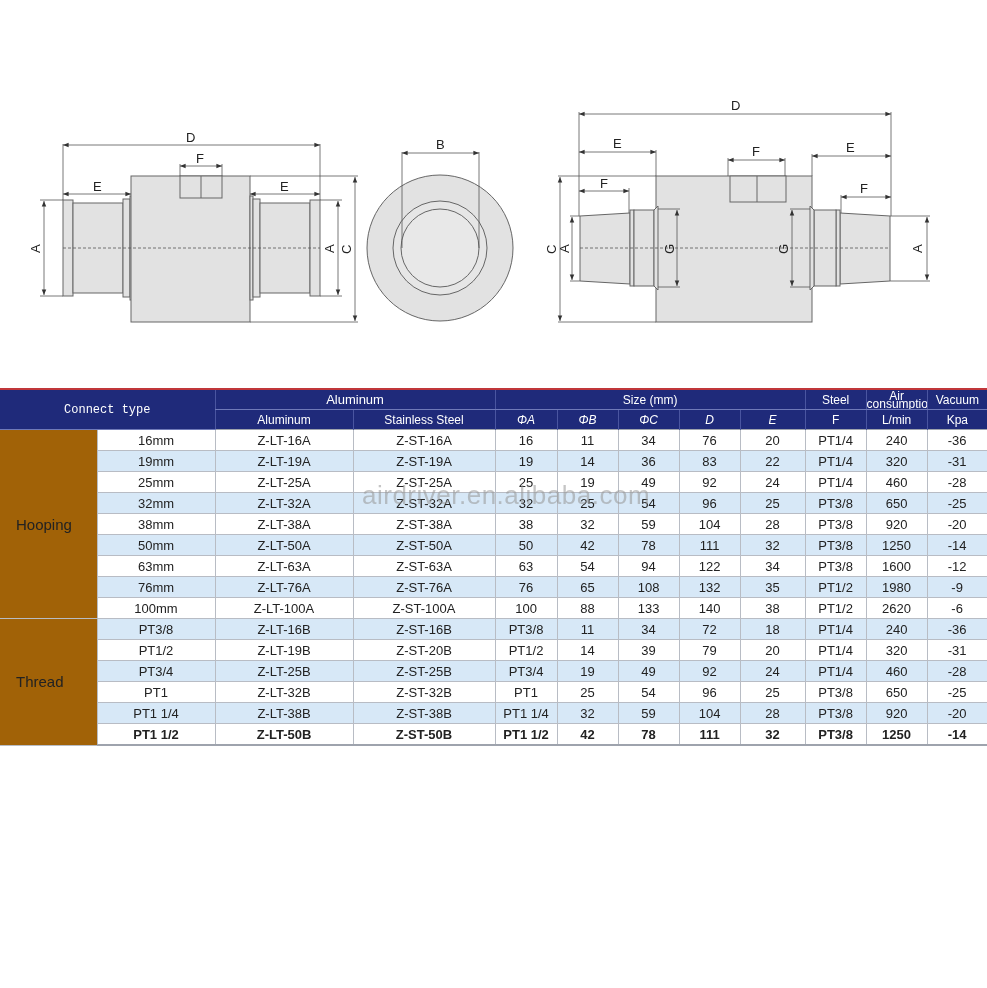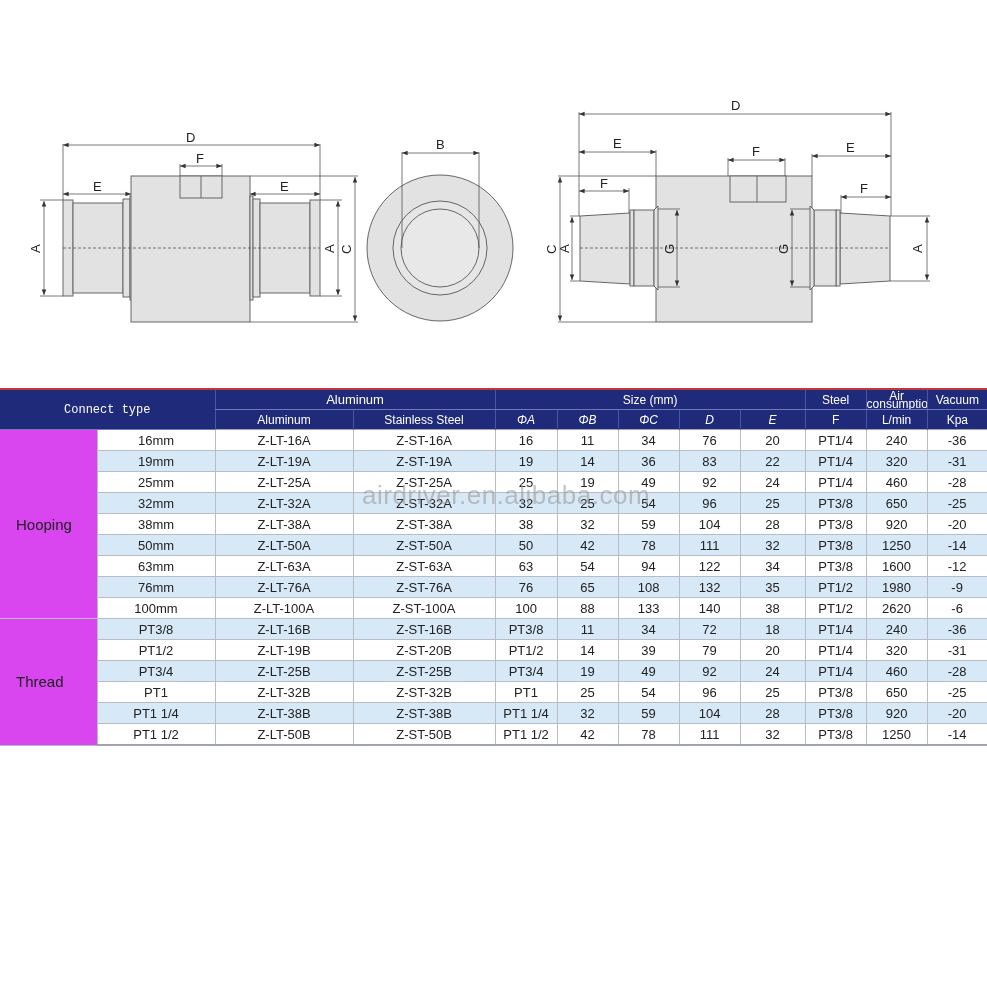--- a/index.html
+++ b/index.html
@@ -19,24 +19,24 @@
   .spec-table thead tr.h1 th { height: 19px; font-size: 12px; border-bottom: 1px solid #6f79b8; }
   .spec-table thead tr.h2 th { height: 19px; font-size: 12px; margin-top: 12px; }
   .spec-table thead th.connect { font-size: 16px; border-left: none; font-family: Liberation Mono, monospace; }
   .spec-table thead th.small { font-size: 9px; line-height: 8px; }
   .spec-table thead th.size-sub { font-size: 13px; font-style: italic; }
   .spec-table thead th.unit { font-size: 15px; }
   .spec-table tbody td { height: 20px; font-size: 13px; border: 1px solid #b8bcc4; color: #222; }
   .spec-table tbody tr.alt td.cell { background: #d7e8f7; }
   .spec-table tbody tr td.cell { background: #ffffff; }
   .spec-table tbody tr.alt td.cell { background: #d7e8f7; }
-  .spec-table tbody td.group { background: #d946ef; font-size: 15px; border-left: none;
+  .spec-table tbody td.group { background: #a16207; font-size: 15px; border-left: none;
                 text-align: left; padding-left: 16px; border-top: 1px solid #b8bcc4; }
   .spec-table tbody tr.group-start td { border-top: 1.5px solid #9ea3ad; }
-  .spec-table tbody tr.last td { border-bottom: 2px solid #9ea3ad; }
+  .spec-table tbody tr.last td { border-bottom: 2px solid #9ea3ad; font-weight: bold; }
   .watermark { position: absolute; left: 362px; top: 480px; font-size: 26px;
                color: rgba(150,150,150,0.55); letter-spacing: 0.5px; pointer-events: none; }
 </style>
 </head>
 <body>
 
 <div class="diagram">
 <svg viewBox="0 0 987 380" xmlns="http://www.w3.org/2000/svg">
   <defs>
     <marker id="arr" viewBox="0 0 10 10" refX="10" refY="5" markerWidth="7" markerHeight="7" orient="auto-start-reverse">

